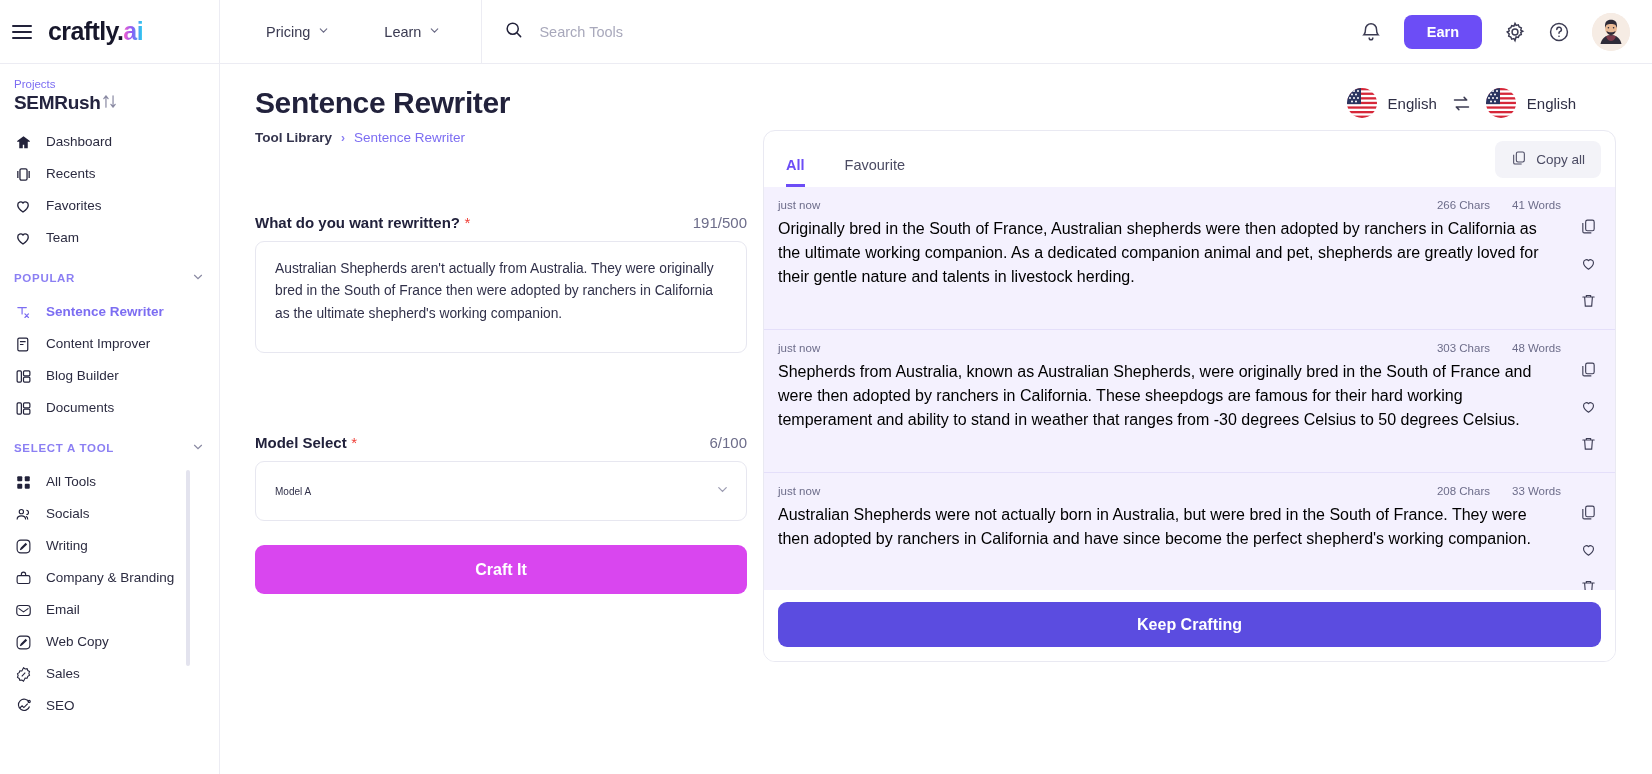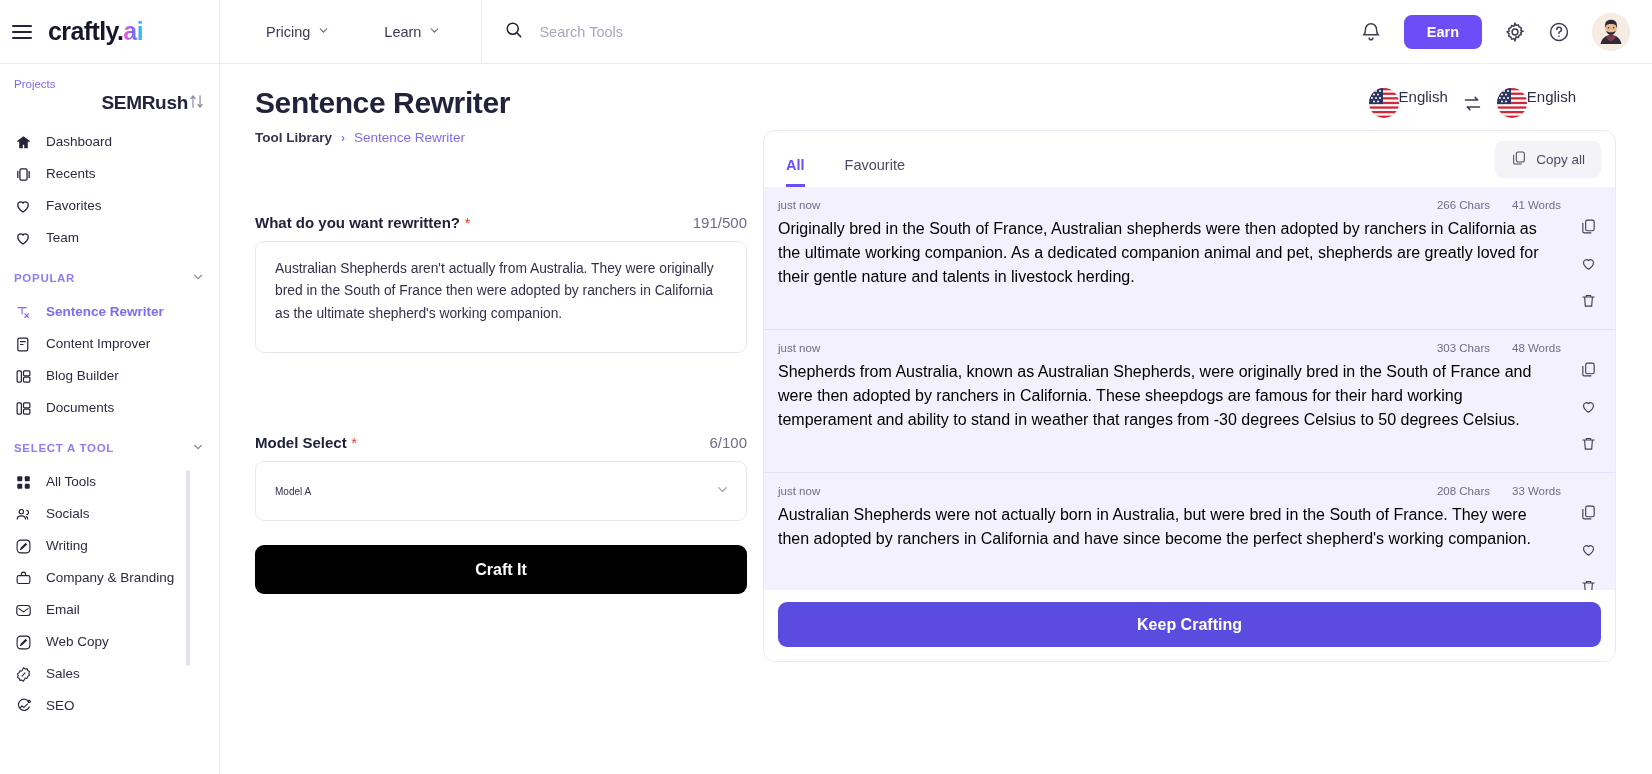--- a/index.html
+++ b/index.html
@@ -28,21 +28,21 @@
   .burger { width: 26px; height: 26px; display:flex; flex-direction:column; justify-content:center; gap:4px; cursor:pointer; padding-left:6px;}
   .burger span { display:block; height:2px; background:#22223a; border-radius:2px; }
   .logo { font-size: 25px; font-weight: 700; letter-spacing: -0.6px; color:#17172b; }
   .logo .dot { color:#17172b; }
   .logo .ai {
     background: linear-gradient(90deg,#ff5fc8 0%, #8b5cf6 45%, #22d3ee 100%);
     -webkit-background-clip: text; background-clip: text; color: transparent;
   }
   .proj-block { padding: 14px 14px 10px 14px; }
   .proj-label { font-size: 11.5px; color:#7c6df2; margin-bottom: 2px; }
-  .proj-row { display:flex; align-items:center; justify-content:flex-end; }
+  .proj-row { display:flex; align-items:center; justify-content:flex-start; }
   .proj-name { font-size: 19px; font-weight: 700; color:#24243f; letter-spacing:-0.3px; }
   .sort-ico { color:#8a8aa3; font-size:15px; cursor:pointer; }
 
   .nav { padding: 2px 0 0 0; }
   .nav-item {
     display:flex; align-items:center; gap: 14px;
     padding: 7px 14px; font-size: 13.5px; color:#2b2b40; cursor:pointer;
     line-height:1.2;
   }
   .nav-item.active { color:#7c6df2; font-weight:600; }
@@ -90,21 +90,21 @@
     background:#f4e9e2; position:relative; flex:0 0 38px;
   }
 
   
   .pagehead {
     display:flex; align-items:center; justify-content:space-between;
     padding: 22px 24px 10px 35px;
   }
   .page-title { font-size: 30px; font-weight:700; color:#22223c; letter-spacing:-0.4px; }
   .langbar { display:flex; align-items:center; gap: 14px; padding-right: 52px;}
-  .lang { display:flex; align-items:flex-start; }
+  .lang { display:flex; align-items:center; gap: 11px; }
   .lang-name { font-size: 15px; color:#2f2f45; }
   .flag { width:30px; height:30px; border-radius:50%; flex:0 0 30px; }
   .swap-ico { color:#3b3b52; cursor:pointer; display:flex; }
 
   
   .content { display:flex; gap: 16px; padding: 0 36px 0 35px; flex:1 1 auto; min-height:0; }
   .leftcol { width: 492px; flex: 0 0 492px; }
   .breadcrumb { display:flex; align-items:center; gap:9px; font-size:13.5px; margin-bottom: 28px; }
   .bc-1 { color:#35354e; font-weight:600; cursor:pointer; }
   .bc-sep { color:#8b7ff3; font-size:12px; font-weight:700; }
@@ -122,21 +122,21 @@
   }
   .spacer-32 { height: 40px; }
   .select-box {
     border:1px solid #e7e7f0; border-radius:9px; background:#fff; height:60px;
     display:flex; align-items:center; justify-content:space-between;
     padding: 0 16px 0 19px; font-size:10px; color:#31314a; cursor:pointer;
   }
   .select-box .chev { color:#9c9cb2; font-size:13px; }
   .craft-btn {
     margin-top: 24px; width:100%; height:49px; border:none; border-radius:9px;
-    background:#000000; color:#fff; font-size:16px; font-weight:600; cursor:pointer;
+    background:#d946ef; color:#fff; font-size:16px; font-weight:600; cursor:pointer;
     font-family:inherit;
   }
 
   
   .rightcol {
     flex:1 1 auto; min-width:0;
     border:1px solid #e9e9f2; border-radius:12px; background:#fff;
     display:flex; flex-direction:column; overflow:hidden; height: 532px;
   }
   .panel-head {

